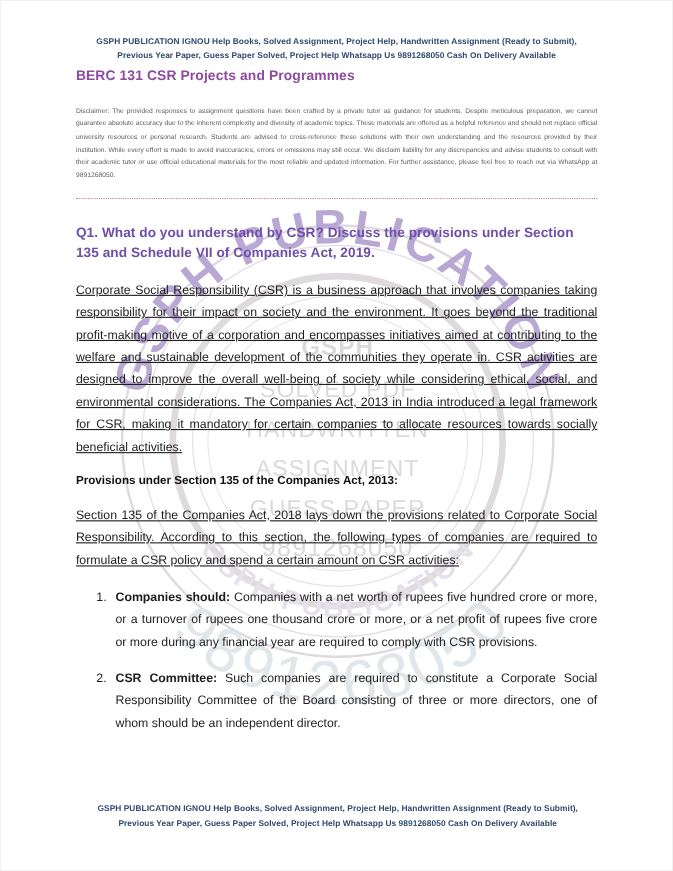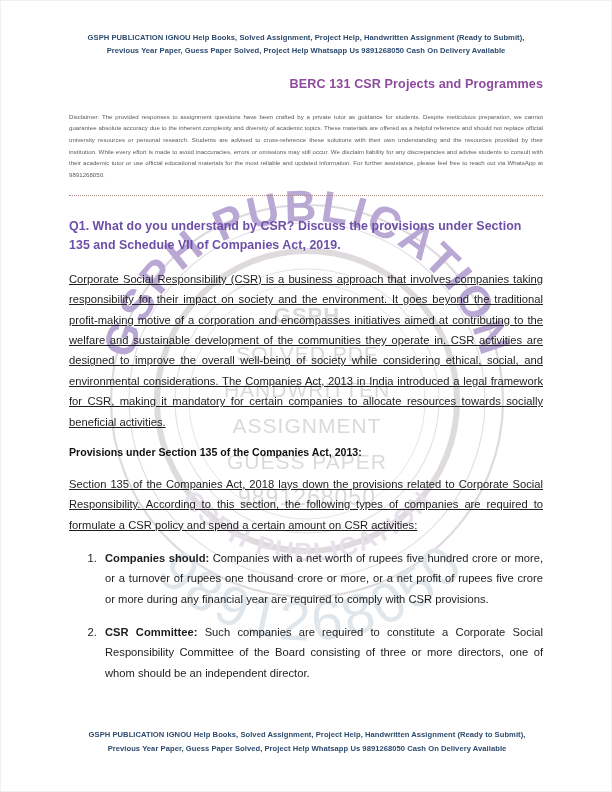--- a/index.html
+++ b/index.html
@@ -46,25 +46,25 @@
     color: #2e4b6e;
     font-weight: bold;
     font-size: 7.6px;
     line-height: 1.75;
     letter-spacing: 0.05px;
     padding-top: 30px;
   }
   .masthead .line { display: block; }
 
   .doc-title {
-    text-align: right;
+    text-align: left;
     color: #8e4a9e;
     font-weight: bold;
     font-size: 12.6px;
-    margin-top: 19px;
+    margin-top: 4px;
     letter-spacing: 0.1px;
   }
 
   .disclaimer {
     margin-top: 20px;
     font-size: 6.1px;
     line-height: 1.92;
     color: #5b5b5b;
     text-align: justify;
     letter-spacing: 0.02px;

